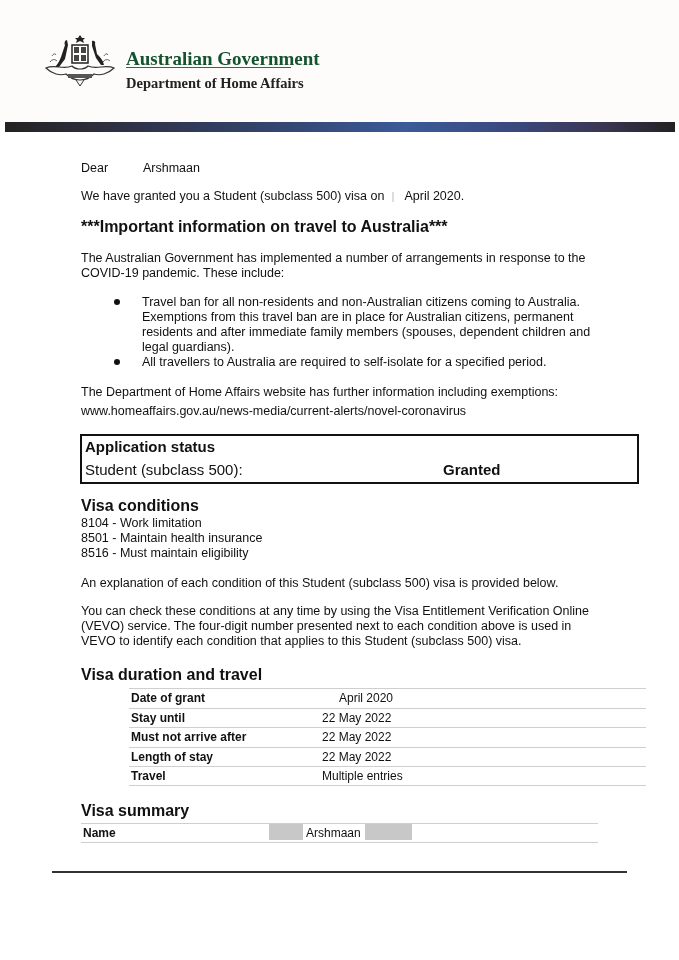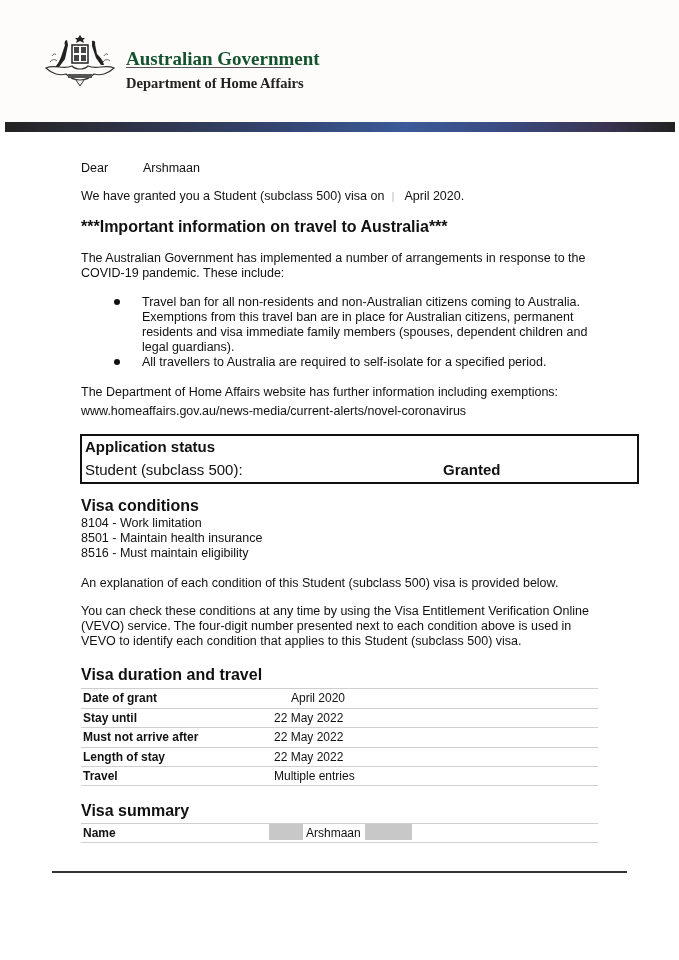--- a/index.html
+++ b/index.html
@@ -71,21 +71,21 @@
   <span>We have granted you a Student (subclass 500) visa on</span><span class="redact-dot"></span><span>April 2020.</span>
 </div>
 
 <div class="t h-important" style="top:218px;">***Important information on travel to Australia***</div>
 
 <div class="t para" style="top:251px;">The Australian Government has implemented a number of arrangements in response to the COVID-19 pandemic. These include:</div>
 
 <div class="bullets">
   <div class="bullet">
     <span class="dot"></span>
-    <span>Travel ban for all non-residents and non-Australian citizens coming to Australia. Exemptions from this travel ban are in place for Australian citizens, permanent residents and visa immediate family members (spouses, dependent children and legal guardians).</span>
+    <span>Travel ban for all non-residents and non-Australian citizens coming to Australia. Exemptions from this travel ban are in place for Australian citizens, permanent residents and after immediate family members (spouses, dependent children and legal guardians).</span>
   </div>
   <div class="bullet">
     <span class="dot"></span>
     <span>All travellers to Australia are required to self-isolate for a specified period.</span>
   </div>
 </div>
 
 <div class="t" style="top:385px;">The Department of Home Affairs website has further information including exemptions:</div>
 <div class="t" style="top:404px;">www.homeaffairs.gov.au/news-media/current-alerts/novel-coronavirus</div>
 
@@ -97,21 +97,21 @@
 
 <div class="t h-section" style="top:497px;">Visa conditions</div>
 <div class="t cond" style="top:516px;">8104 - Work limitation</div>
 <div class="t cond" style="top:531px;">8501 - Maintain health insurance</div>
 <div class="t cond" style="top:546px;">8516 - Must maintain eligibility</div>
 
 <div class="t" style="top:576px;">An explanation of each condition of this Student (subclass 500) visa is provided below.</div>
 <div class="t para" style="top:604px;">You can check these conditions at any time by using the Visa Entitlement Verification Online (VEVO) service. The four-digit number presented next to each condition above is used in VEVO to identify each condition that applies to this Student (subclass 500) visa.</div>
 
 <div class="t h-section" style="top:666px;">Visa duration and travel</div>
-<div class="table" style="top:688px;">
+<div class="table" style="top:688px;margin-left:48px;">
   <div class="row">
     <span class="k">Date of grant</span>
     <span class="v indent">April 2020</span>
   </div>
   <div class="row">
     <span class="k">Stay until</span>
     <span class="v">22 May 2022</span>
   </div>
   <div class="row">
     <span class="k">Must not arrive after</span>

